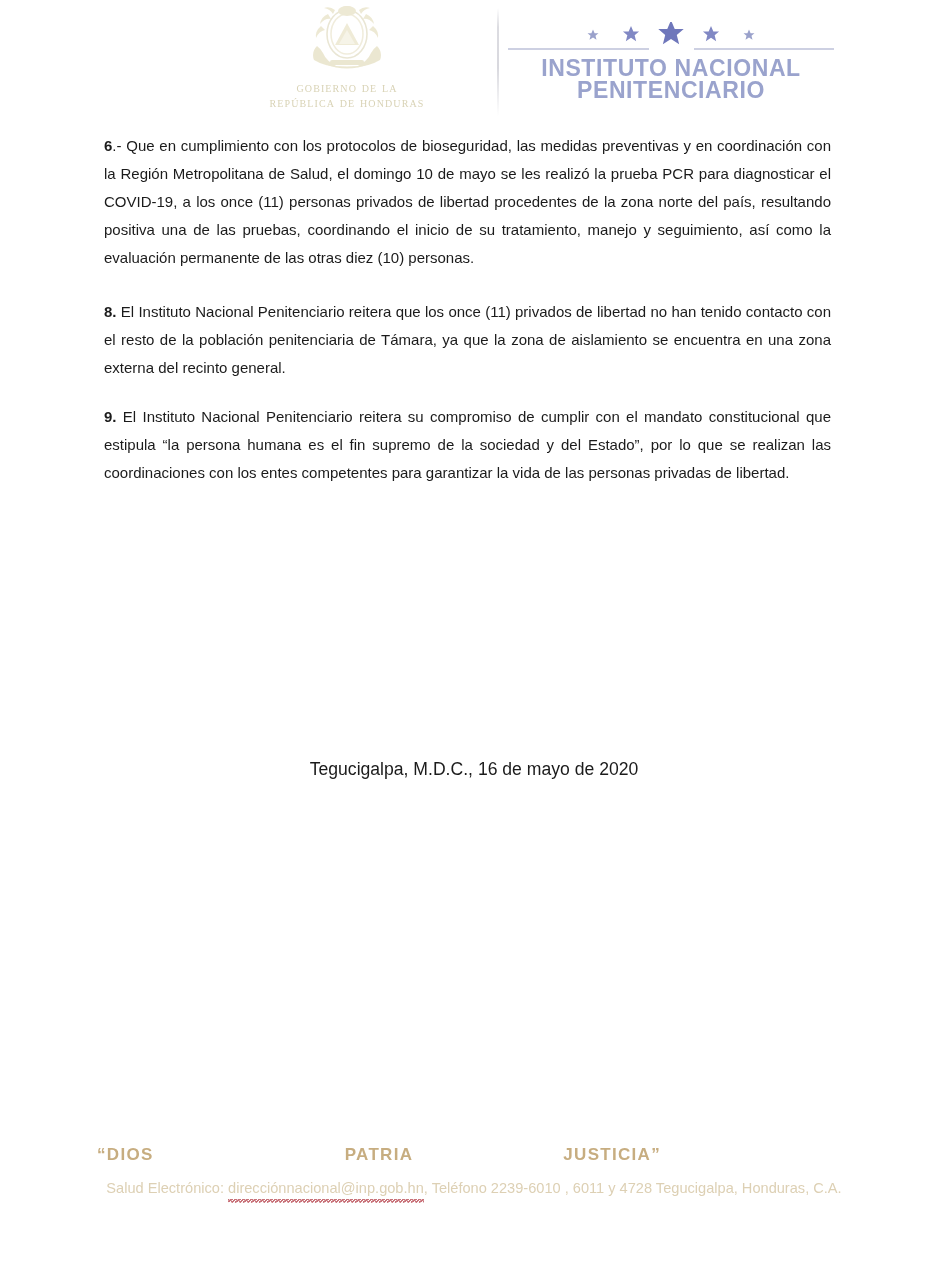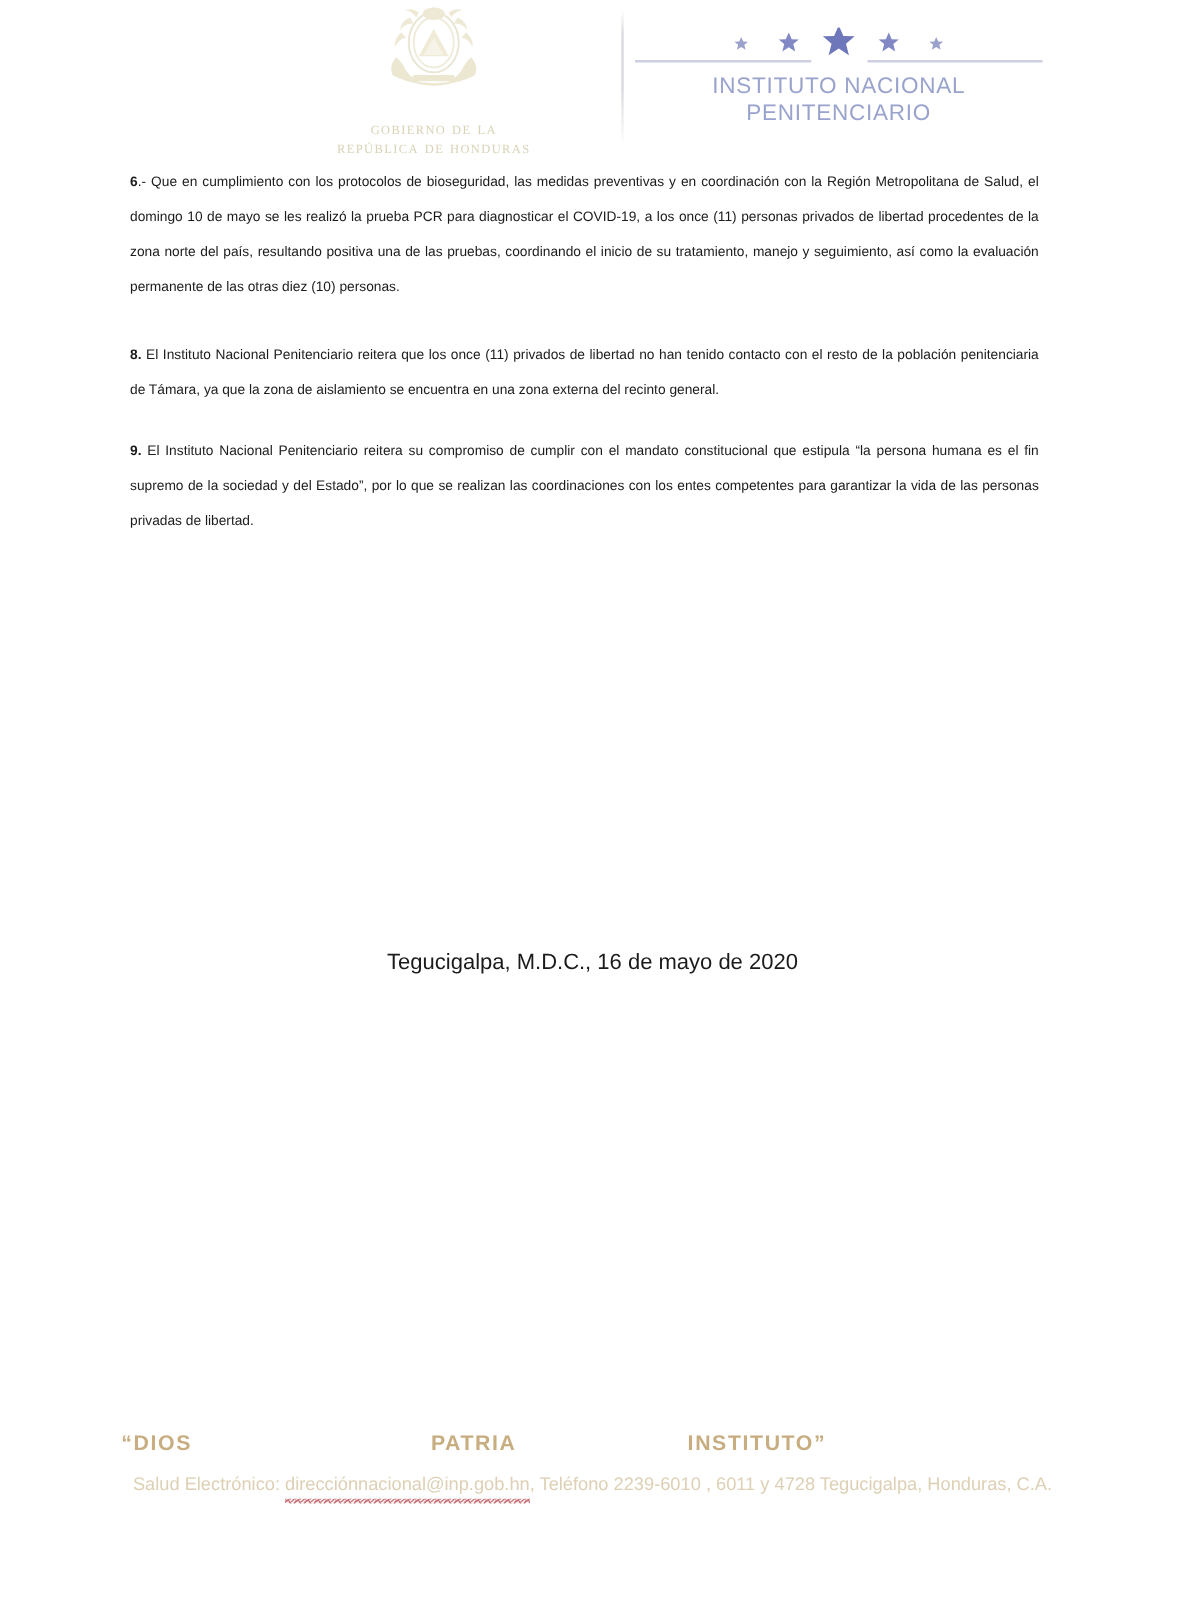--- a/index.html
+++ b/index.html
@@ -33,21 +33,21 @@
     text-align: center;
   }
   .coat-of-arms {
     width: 100px;
     height: 74px;
     margin: 0 auto;
     display: block;
     opacity: 0.62;
   }
   .gov-title {
-    margin-top: 18px;
+    margin-top: 2px;
     font-family: "Liberation Serif", serif;
     font-size: 14.5px;
     letter-spacing: 1.1px;
     line-height: 15px;
     color: #d9d3b6;
     font-variant: small-caps;
     text-transform: lowercase;
     white-space: nowrap;
   }
   .gov-title span:first-letter { font-size: 17px; }
@@ -88,38 +88,38 @@
     position: absolute;
     top: 0;
     height: 1.5px;
     background: #cdd0e2;
   }
   .inp-rule.left  { left: 2px;   width: 141px; }
   .inp-rule.right { right: 2px;  width: 140px; }
   .inp-name {
     margin-top: 6px;
     font-family: "Liberation Sans", sans-serif;
-    font-size: 18px;
+    font-size: 23px;
     line-height: 22px;
     letter-spacing: 0.6px;
     color: #9aa3cd;
-    font-weight: 400;
+    font-weight: 700;
   }
 
   
   .doc-body {
     position: absolute;
     left: 104px;
     top: 132px;
     width: 727px;
   }
   .para {
     margin: 0 0 26px 0;
     font-family: "Liberation Sans", sans-serif;
-    font-size: 11px;
+    font-size: 15px;
     line-height: 28px;
     color: #1b1b1b;
     text-align: justify;
     text-justify: inter-word;
   }
   .para .num { font-weight: bold; }
   .para.p7 { margin-bottom: 27px; }
   .para.p8 { margin-bottom: 21px; }
 
   
@@ -260,21 +260,21 @@
 
   <p class="para p9"><span class="num">9.</span><span> </span><span>El Instituto Nacional Penitenciario reitera su compromiso de cumplir con el mandato constitucional que estipula “la persona humana es el fin supremo de la sociedad y del Estado”, por lo que se realizan las coordinaciones con los entes competentes para garantizar la vida de las personas privadas de libertad.</span></p>
 
 </div>
 
 <div class="date-line">Tegucigalpa, M.D.C., 16 de mayo de 2020</div>
 
 <div class="motto">
   <span class="m1">“DIOS</span>
   <span class="m2">PATRIA</span>
-  <span class="m3">INSTITUTO”</span>
+  <span class="m3">JUSTICIA”</span>
 </div>
 
 <div class="address">
   <div class="line2"><span>Salud Electrónico: </span><span class="email-misspelled"><span>direcciónnacional@inp.gob.hn</span><span class="squiggle">
           <svg width="220" height="5" viewBox="0 0 220 5" preserveAspectRatio="none">
             <path d="M0,4 Q2,0 4,4 T8,4 T12,4 T16,4 T20,4 T24,4 T28,4 T32,4 T36,4 T40,4 T44,4 T48,4 T52,4 T56,4 T60,4 T64,4 T68,4 T72,4 T76,4 T80,4 T84,4 T88,4 T92,4 T96,4 T100,4 T104,4 T108,4 T112,4 T116,4 T120,4 T124,4 T128,4 T132,4 T136,4 T140,4 T144,4 T148,4 T152,4 T156,4 T160,4 T164,4 T168,4 T172,4 T176,4 T180,4 T184,4 T188,4 T192,4 T196,4 T200,4 T204,4 T208,4 T212,4 T216,4 T220,4" fill="none" stroke="#c9737a" stroke-width="1.2"></path>
           </svg>
         </span></span><span>, Teléfono 2239-6010 ,  6011 y 4728 Tegucigalpa, Honduras, C.A.</span></div>
 </div>
 

